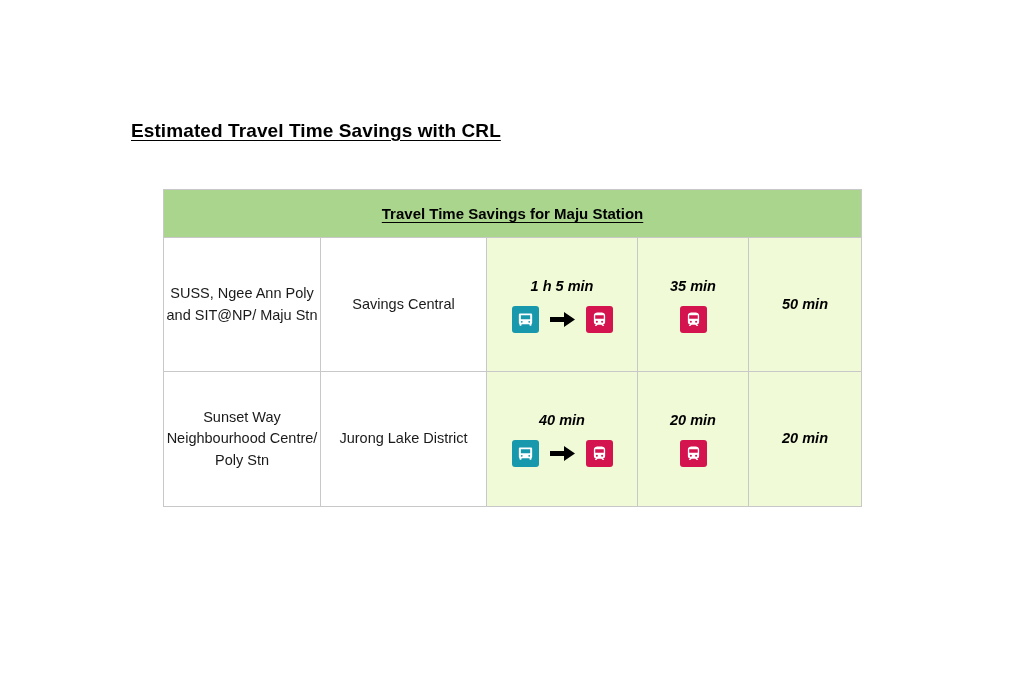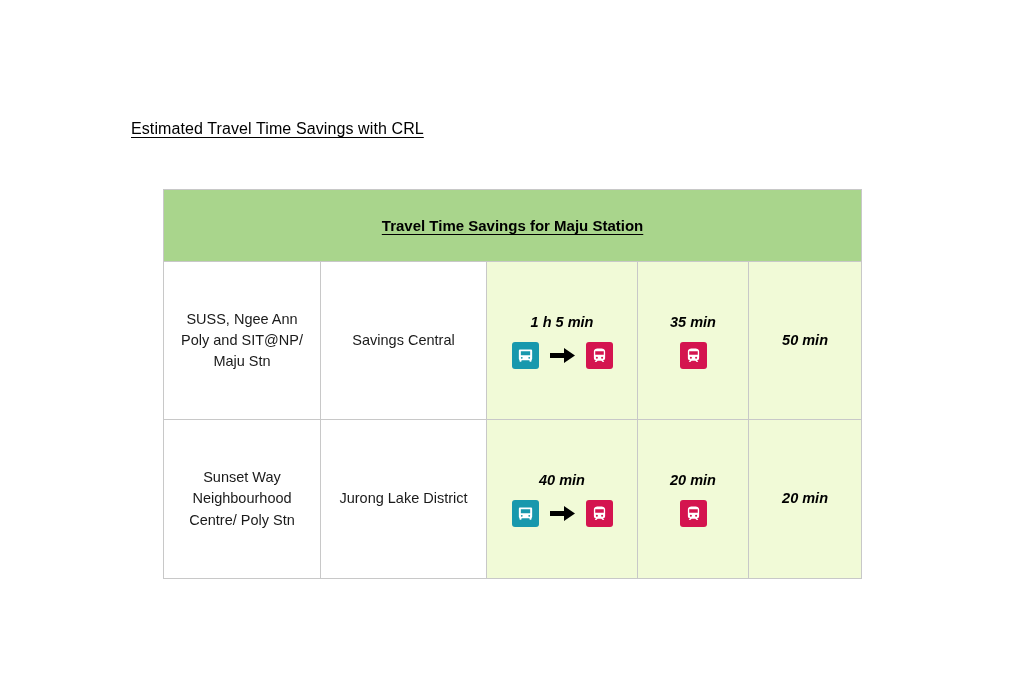--- a/index.html
+++ b/index.html
@@ -13,42 +13,42 @@
     position: relative;
     font-family: "Liberation Sans", sans-serif;
     overflow: hidden;
   }
 
   
   #page-title {
     position: absolute;
     left: 131px;
     top: 120px;
-    font-size: 16px;
-    font-weight: 400;
+    font-size: 19px;
+    font-weight: 700;
     color: #000000;
     letter-spacing: 0.1px;
     text-decoration: underline;
     text-underline-offset: 3px;
     white-space: nowrap;
   }
 
   
   #savings-table {
     position: absolute;
     left: 163px;
     top: 189px;
     width: 698px;
     border-collapse: collapse;
     table-layout: fixed;
   }
   #savings-table td,
   #savings-table th {
     border: 1px solid #c8c8c8;
-    padding: 12px;
+    padding: 0;
     vertical-align: middle;
     text-align: center;
   }
 
   
   .banner-cell {
     background: #a9d58c;
     height: 47px;
     font-size: 15px;
     font-weight: bold;

